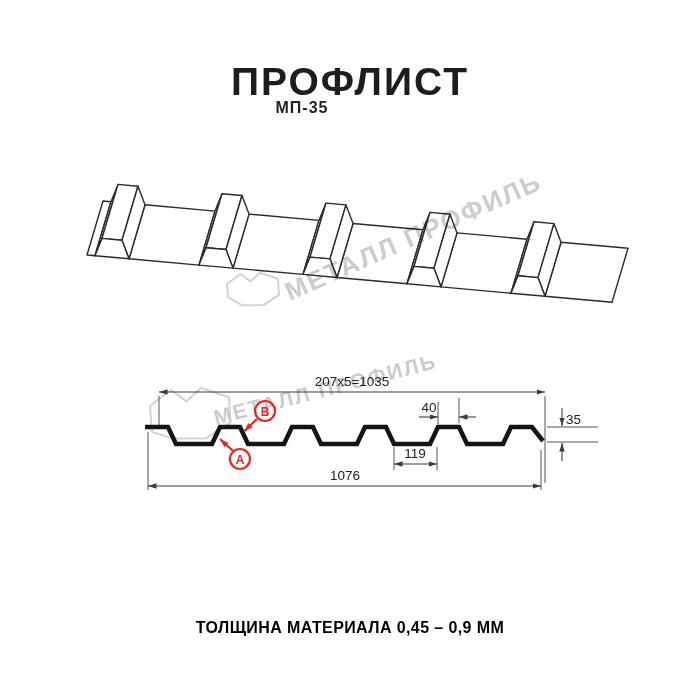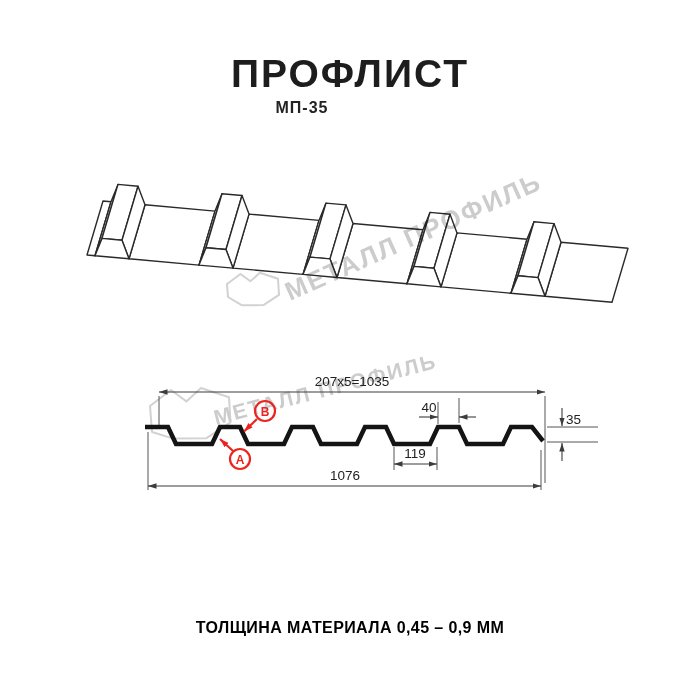--- a/index.html
+++ b/index.html
@@ -1,18 +1,18 @@
 <!DOCTYPE html>
 <html><head>
 <meta charset="utf-8">
 <style>
   html,body{margin:0;padding:0;background:#fff;}
   #page{position:relative;width:700px;height:700px;background:#ffffff;overflow:hidden;
         font-family:"Liberation Sans",sans-serif;}
-  .title{position:absolute;left:0;top:52px;width:700px;text-align:center;
+  .title{position:absolute;left:0;top:60px;width:700px;text-align:center;
          font-size:39px;font-weight:800;letter-spacing:2px;color:#1d1d1d;}
   .subtitle{position:absolute;left:0;top:99px;width:604px;text-align:center;
          font-size:16px;font-weight:700;letter-spacing:1px;color:#222;}
   .footer{position:absolute;left:0;top:619px;width:700px;text-align:center;
          font-size:16px;font-weight:700;letter-spacing:0.4px;color:#000000;}
   svg{position:absolute;left:0;}
   #svg3d{top:170px;}
   #svgsec{top:345px;}
   .q{fill:#ffffff;stroke:#2a2a2a;stroke-width:1.4;stroke-linejoin:round;}
   .profile{fill:none;stroke:#141414;stroke-width:4.5;stroke-linejoin:miter;}

